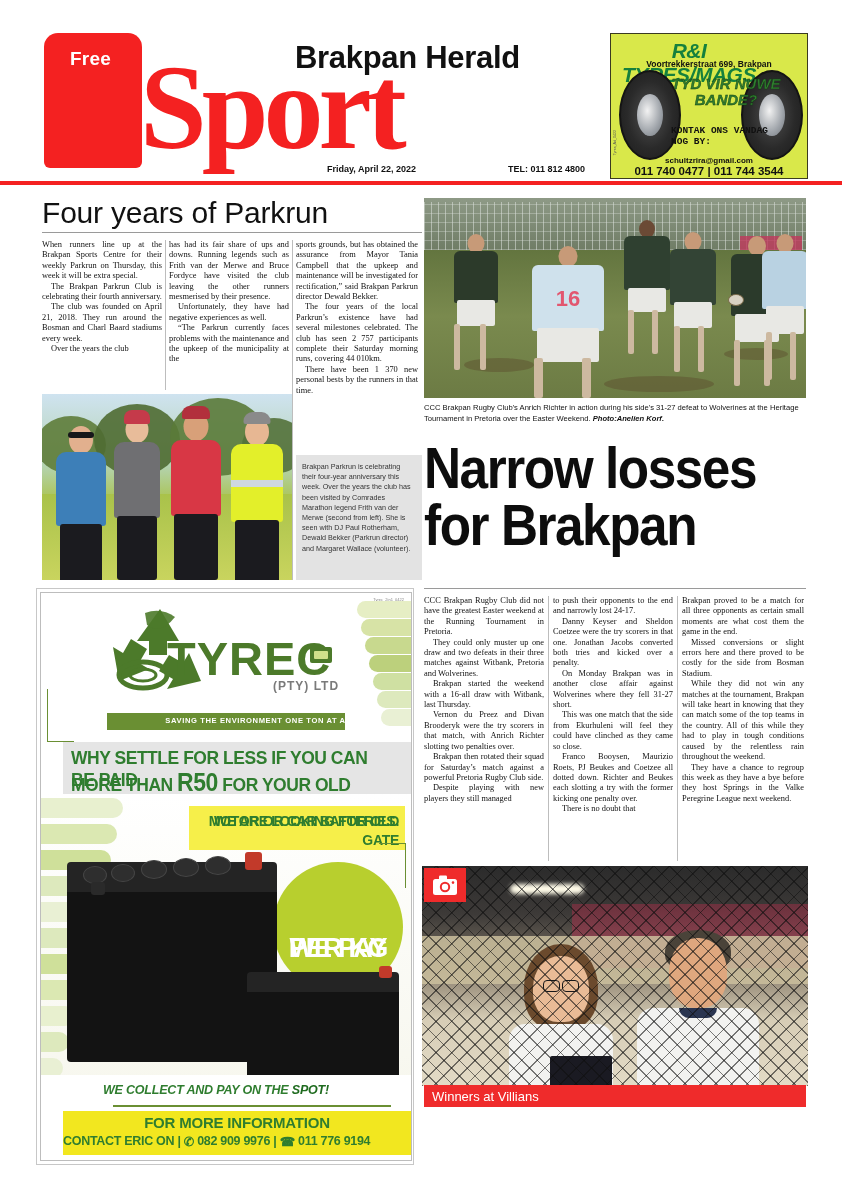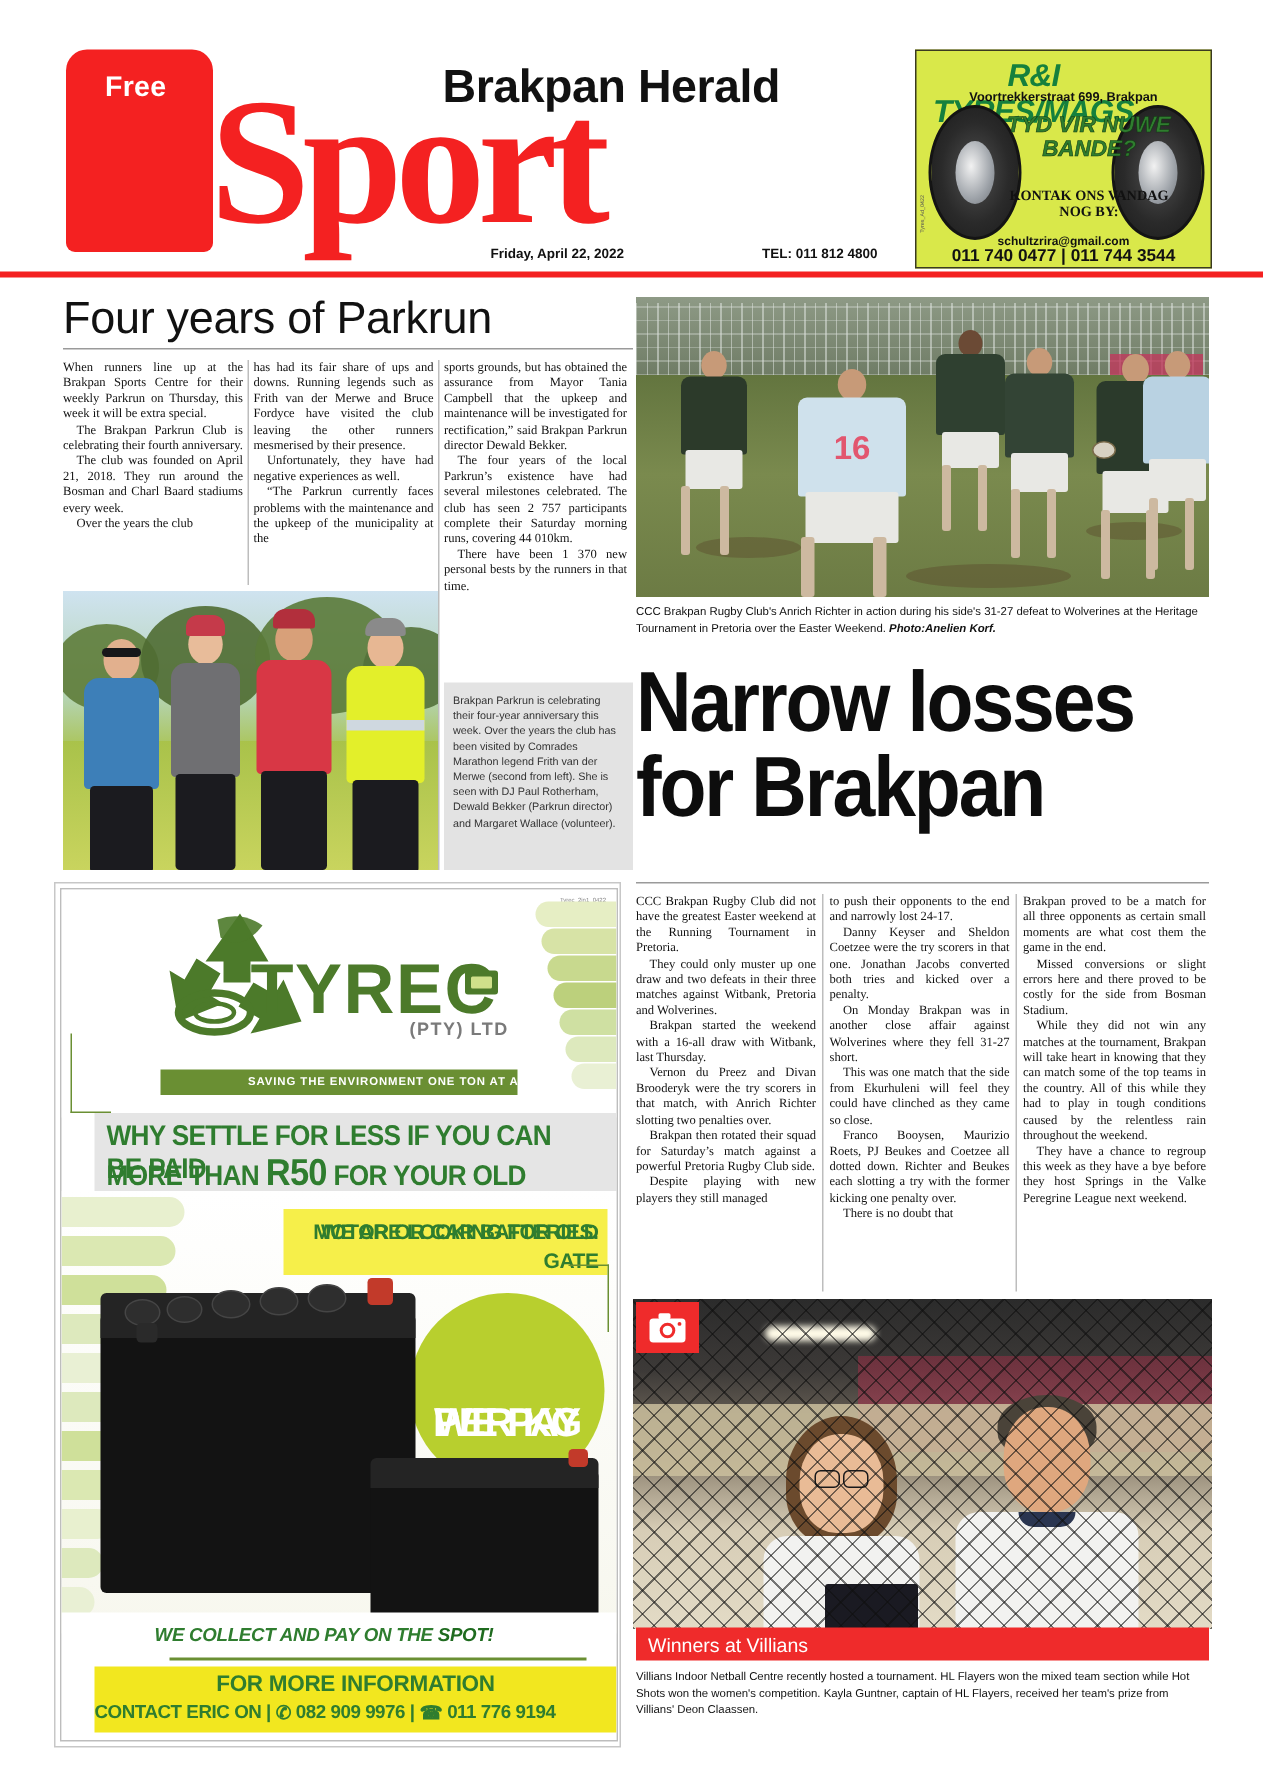--- a/index.html
+++ b/index.html
@@ -18,21 +18,21 @@
 
   
   .tyread{position:absolute;left:610px;top:33px;width:196px;height:144px;background:#d9e84a;border:1px solid #3a3a20;overflow:hidden;}
   .ta-title{position:absolute;left:0;top:5px;width:156px;text-align:center;font-family:"Liberation Sans",sans-serif;font-weight:bold;font-size:21px;font-style:italic;color:#15803d;letter-spacing:-.5px;}
   .ta-addr{position:absolute;left:0;top:25px;width:196px;text-align:center;font-family:"Liberation Sans",sans-serif;font-weight:bold;font-size:8.5px;color:#111;}
   .ta-tyre{position:absolute;width:58px;height:86px;border-radius:50%/50%;background:radial-gradient(ellipse at 50% 50%,#9a9a9a 0%,#6f6f6f 26%,#3a3a3a 32%,#2a2a2a 55%,#1a1a1a 100%);border:2px solid #141414;}
   .ta-tyre.l{left:8px;top:36px;}
   .ta-tyre.r{left:130px;top:36px;}
   .ta-tyre:after{content:"";position:absolute;left:50%;top:50%;transform:translate(-50%,-50%);width:26px;height:42px;border-radius:50%;background:radial-gradient(ellipse at 40% 40%,#f2f2f2,#9fa4aa 60%,#6d7278);}
   .ta-slogan{position:absolute;left:60px;top:42px;width:110px;text-align:center;font-family:"Liberation Sans",sans-serif;font-weight:bold;font-style:italic;font-size:15px;line-height:15.5px;color:#2f7d2f;-webkit-text-stroke:.4px #123a12;}
-  .ta-sub{position:absolute;left:60px;top:92px;width:110px;text-align:center;font-family:Liberation Serif, serif;font-weight:bold;font-size:9.5px;line-height:10.5px;color:#111;}
+  .ta-sub{position:absolute;left:60px;top:92px;width:110px;font-family:Liberation Mono, monospace;font-weight:bold;font-size:9.5px;line-height:10.5px;color:#111;}
   .ta-mail{position:absolute;left:0;top:122px;width:196px;text-align:center;font-family:"Liberation Sans",sans-serif;font-weight:bold;font-size:8px;color:#111;}
   .ta-phones{position:absolute;left:0;top:131px;width:196px;text-align:center;font-family:"Liberation Sans",sans-serif;font-weight:bold;font-size:11.5px;color:#111;}
   .ta-side{position:absolute;left:2px;top:96px;font-size:3.6px;color:#555;writing-mode:vertical-rl;transform:rotate(180deg);font-family:"Liberation Sans",sans-serif;}
 
   
   .vrule{position:absolute;width:1px;background:#bdbdbd;}
   .hrule{position:absolute;height:1px;background:#9a9a9a;}
 
   
   .pk-head{position:absolute;left:42px;top:196px;font-family:"Liberation Sans",sans-serif;font-weight:normal;font-size:30px;color:#111;letter-spacing:-.2px;}
@@ -447,15 +447,14 @@
         <circle cx="13" cy="13" r="5.2" fill="#ef2b2b"></circle>
         <circle cx="13" cy="13" r="3.2" fill="#ffffff"></circle>
         <circle cx="21" cy="8.6" r="1.3" fill="#ef2b2b"></circle>
       </svg>
     </div>
   </div>
 
   <div class="nb-band">
       <span>Winners at Villians</span>
     </div>
-  <div class="nb-cap">Villians Indoor Netball Centre recently hosted a tournament. HL Flayers won the mixed team section while Hot Shots won the women's competition. Kayla Guntner, captain of HL Flayers, received her team's prize from Villians' Deon Claassen.</div>
 
 </div>
 
 </body></html>

